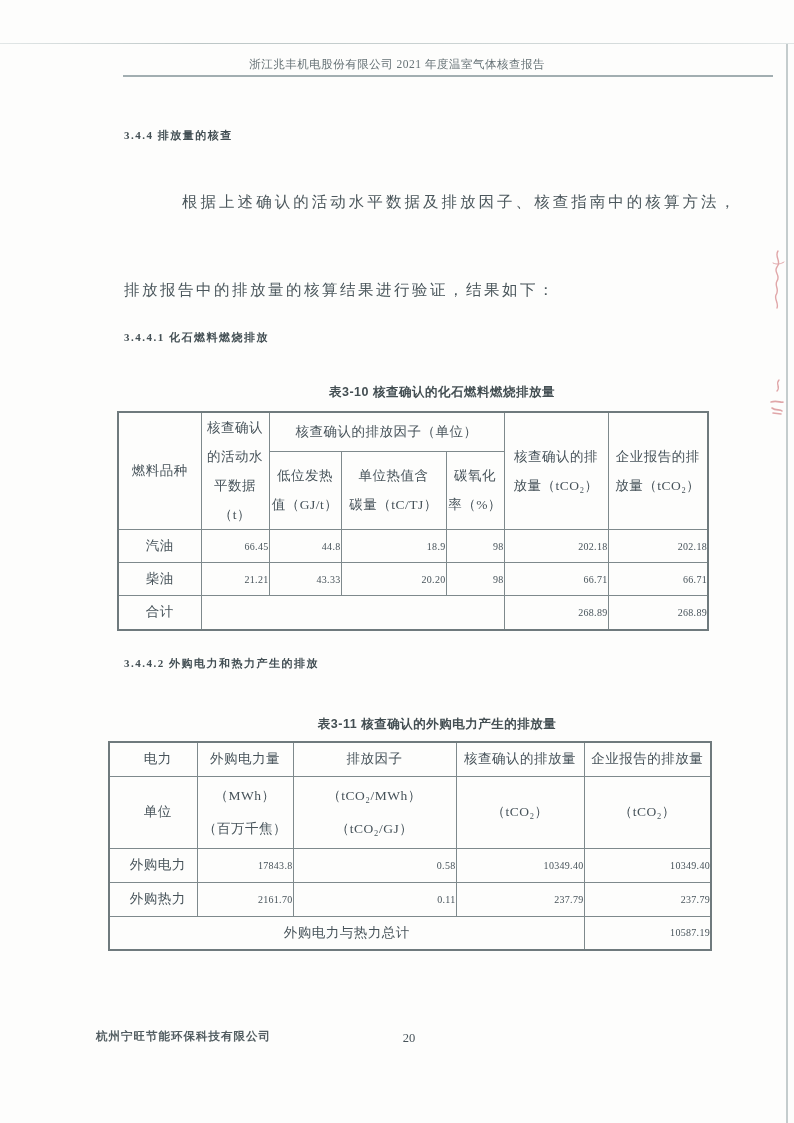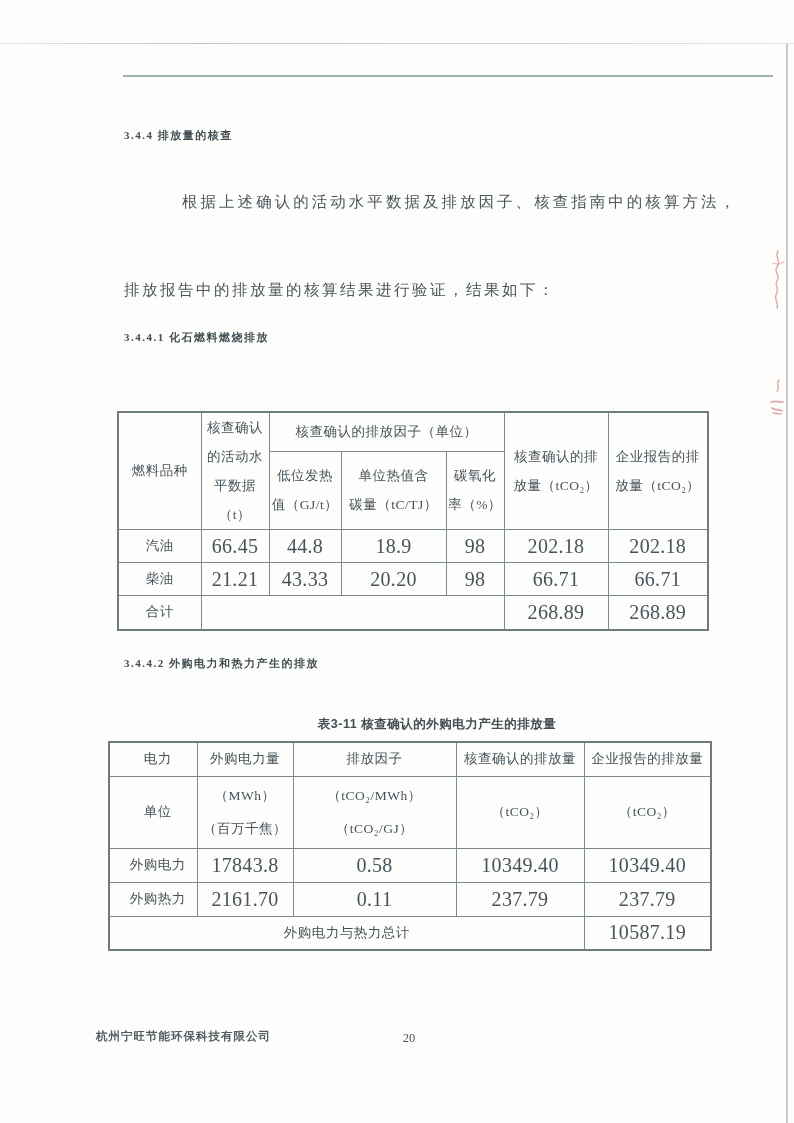--- a/index.html
+++ b/index.html
@@ -32,21 +32,21 @@
 
   .table-caption { position:absolute; text-align:center; font-weight:bold; font-size:12.5px;
     font-family:"Liberation Sans","DejaVu Sans",sans-serif; color:#434e52; letter-spacing:.5px; }
   #cap10 { top:384px; left:142px; width:600px; }
   #cap11 { top:716px; left:137px; width:600px; }
 
   table.doc-table { position:absolute; border-collapse:collapse; table-layout:fixed;
     border:2px solid #6f7a7d; }
   .doc-table td { border:1px solid #7e898c; text-align:center; vertical-align:middle;
     padding:0; font-size:13.5px; color:#47535a; letter-spacing:.5px; }
-  .doc-table td.num { font-size:20px; letter-spacing:.3px; }
+  .doc-table td.num { font-size:10px; letter-spacing:.3px;text-align:right; }
   .doc-table td.cell-left { text-align:center; padding-left:9px; }
 
   #table10 { left:117px; top:411px; width:590px; }
   #table10 tr.t10h1 { height:30px; }
   #table10 tr.t10h2 { height:60px; }
   #table10 tr.t10data { height:33px; }
   #table10 tr.t10total { height:34px; }
   .hlines span { display:block; line-height:29px; }
 
   #table11 { left:108px; top:741px; width:602px; }
@@ -67,29 +67,31 @@
     font-size:12.5px; color:#47535a; }
 </style>
 </head>
 <body>
 
 <div class="page">
 
   <div class="scan-top"></div>
   <div class="scan-right"></div>
 
+  <div class="doc-header">浙江兆丰机电股份有限公司 2021 年度温室气体核查报告</div>
   <div class="doc-header-rule"></div>
 
   <div class="h-main" id="h344">3.4.4  排放量的核查</div>
 
   <div class="para-line para-just" id="pline1">根据上述确认的活动水平数据及排放因子、核查指南中的核算方法，</div>
   <div class="para-line" id="pline3">排放报告中的排放量的核算结果进行验证，结果如下：</div>
 
   <div class="h-main" id="h3441">3.4.4.1  化石燃料燃烧排放</div>
 
+  <div class="table-caption" id="cap10">表3-10  核查确认的化石燃料燃烧排放量</div>
 
   <table class="doc-table" id="table10">
     <colgroup>
       <col style="width:83px">
         <col style="width:68px">
         <col style="width:72px">
       <col style="width:105px">
         <col style="width:58px">
         <col style="width:104px">
         <col style="width:100px">

